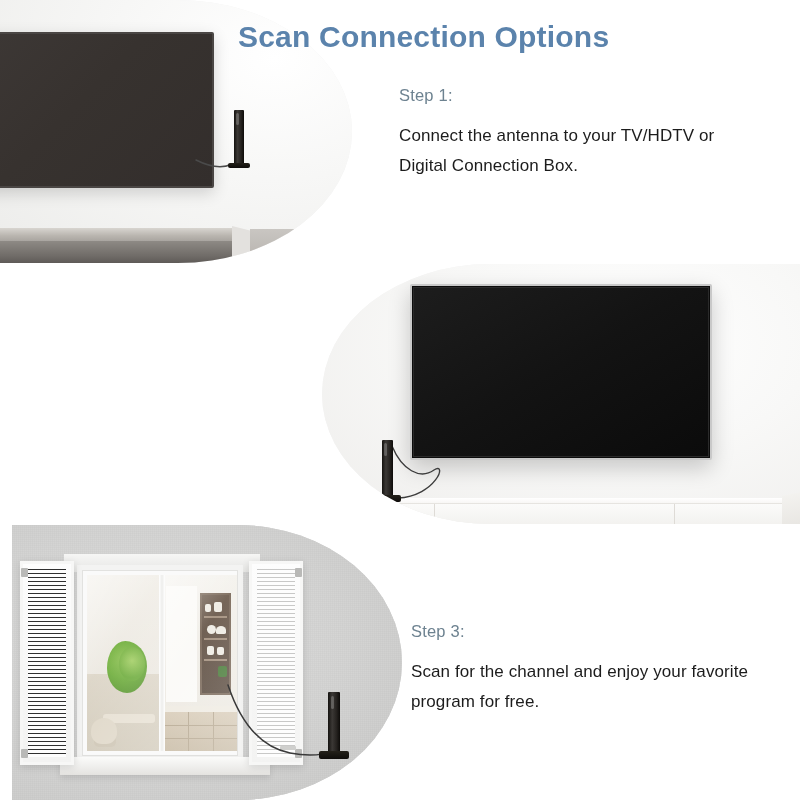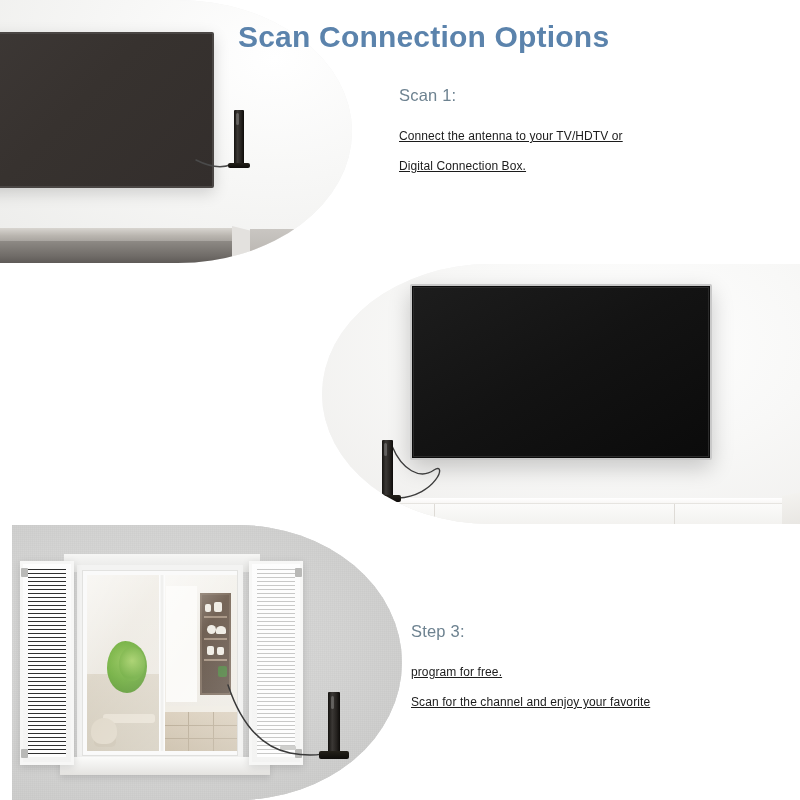--- a/index.html
+++ b/index.html
@@ -390,25 +390,24 @@
   }
 
   .step-block { position: absolute; }
   .step-label {
     font-size: 16.5px;
     color: #6d8290;
     margin-bottom: 16px;
     letter-spacing: 0.2px;
   }
   .step-body {
-    font-size: 12px;
+    font-size: 17px;
     color: #1c1c1c;
     line-height: 30px;
     letter-spacing: 0.1px;
-    text-decoration: underline;
   }
   .step-body div { white-space: nowrap; }
 
   #step-1 { left: 399px; top: 86px; }
   #step-3 { left: 399px; top: 622px; }
 
   
   .row-gap {
     position: absolute;
     left: 0;
@@ -440,21 +439,21 @@
         <path d="M 196 160 C 212 168, 224 168, 232 164" stroke="#4a4a4a" stroke-width="1.4" fill="none" stroke-linecap="round"></path>
       </svg>
 
       <div class="antenna-body" id="p1-ant-body">
         <div class="antenna-gloss"></div>
       </div>
       <div class="antenna-base" id="p1-ant-base"></div>
     </div>
 
     <div class="step-block" id="step-1">
-      <div class="step-label">Scan 1:</div>
+      <div class="step-label">Step 1:</div>
       <div class="step-body">
         <div>Connect the antenna to your TV/HDTV or</div>
         <div>Digital Connection Box.</div>
       </div>
     </div>
 
     <div id="title">Scan Connection Options</div>
   </div>
 
   <div class="row-gap" id="gap-1"></div>
@@ -553,19 +552,19 @@
     </div>
 
     <div class="antenna-body" id="p3-ant-body" style="top:167px">
       <div class="antenna-gloss"></div>
     </div>
     <div class="antenna-base" id="p3-ant-base" style="top:226px"></div>
 
     <div class="step-block" id="step-3" style="top:97px">
       <div class="step-label">Step 3:</div>
       <div class="step-body">
+        <div>Scan for the channel and enjoy your favorite</div>
         <div>program for free.</div>
-        <div>Scan for the channel and enjoy your favorite</div>
       </div>
     </div>
   </div>
 
 </div>
 
 </body></html>

